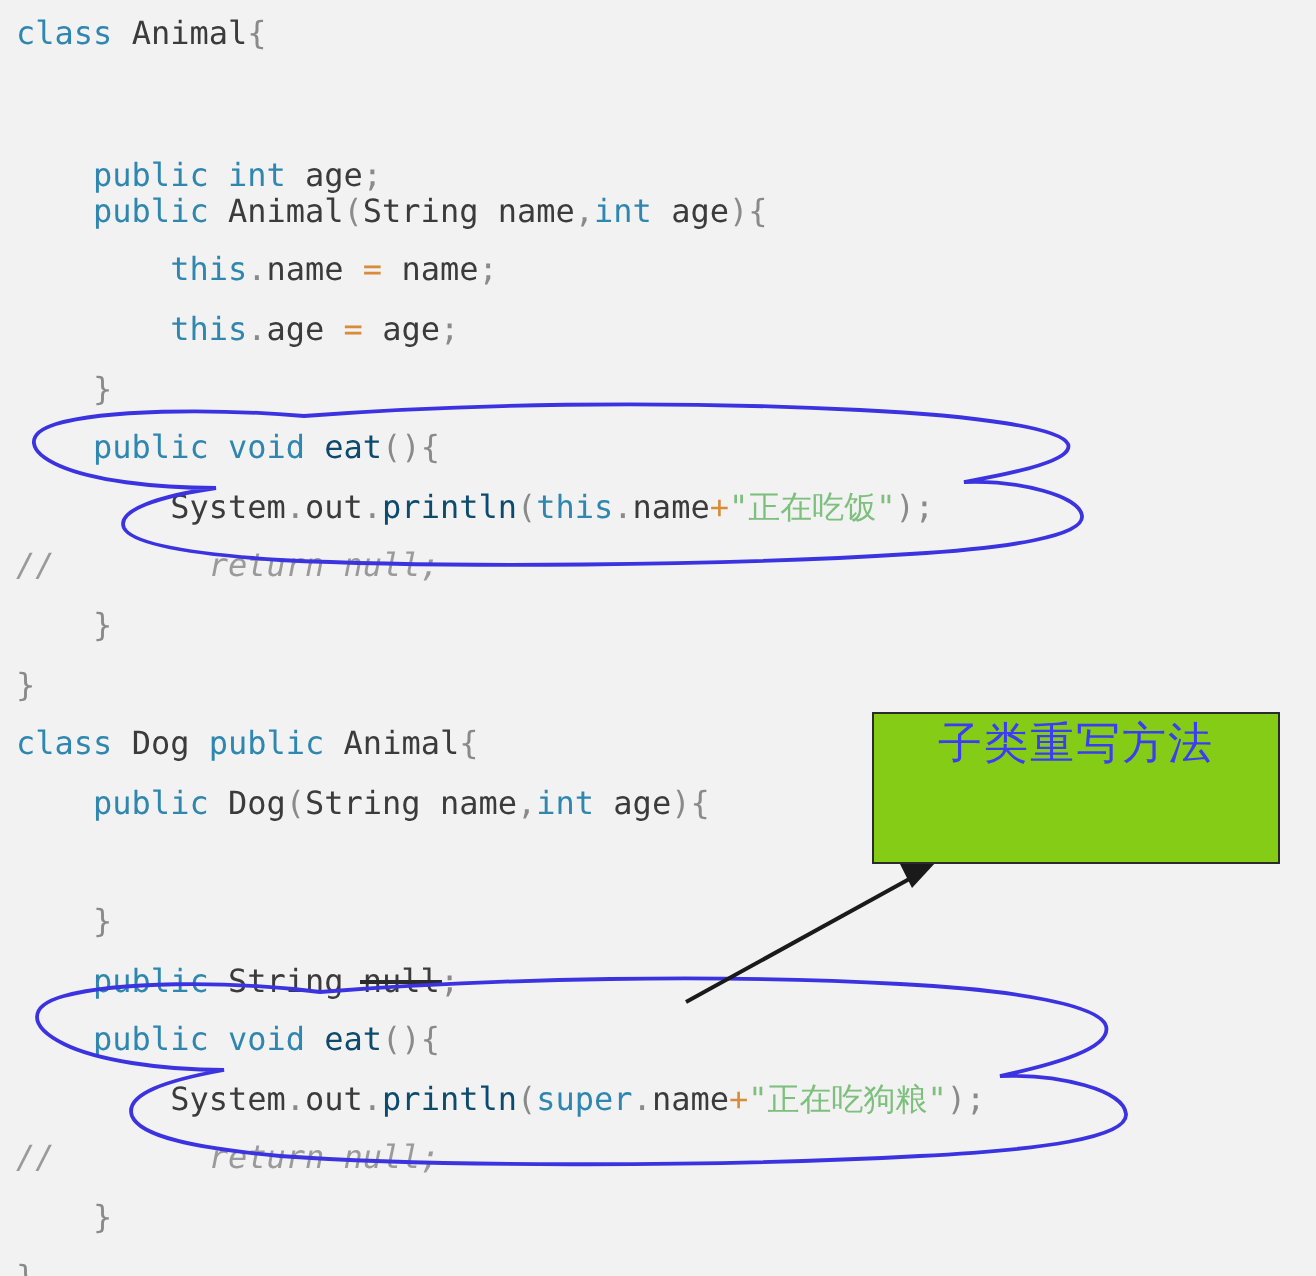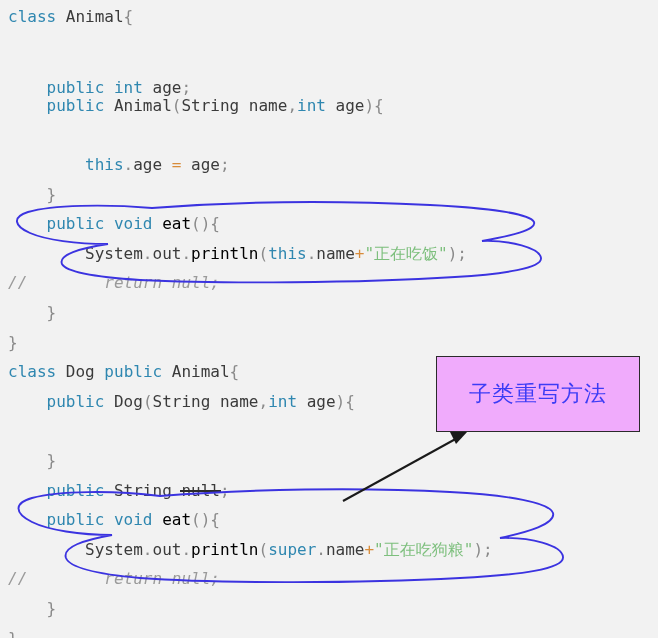--- a/index.html
+++ b/index.html
@@ -22,40 +22,40 @@
   }
   .ln{
     position:absolute;left:8px;
     height:29.6px;
     white-space:pre;
   }
   .kw{color:#2f87b0;}
   .id{color:#3b3b3b;}
   .pun{color:#8a8a8a;}
   .op{color:#d88c3a;}
-  .mth{color:#000000;}
+  .mth{color:#0c4a6e;}
   .str{color:#7dbf7d;}
   .cmt{color:#9a9a9a;font-style:italic;}
   .plain{color:#3b3b3b;}
   .strike{position:relative;}
   .strike:after{
     content:"";position:absolute;left:-1px;right:-1px;top:52%;
     height:1.6px;background:#2b2b2b;
   }
 
   
   .overlay{position:absolute;left:0;top:0;width:658px;height:638px;z-index:3;pointer-events:none;}
 
   
   .callout{
     position:absolute;
     left:436px;top:356px;width:202px;height:74px;
     border:1.6px solid #2b2b2b;
-    background:#f0abfc;
-    display:flex;align-items:center;justify-content:center;
+    background:#84cc16;
+    display:flex;align-items:flex-start;justify-content:center;
     z-index:4;
   }
   .callout span{
     color:#3c3cf5;
     font-family:"DejaVu Sans","Liberation Sans",sans-serif;
     font-size:22px;
     letter-spacing:1px;
   }
 </style>
 </head>
@@ -70,20 +70,21 @@
 
     
 
     
     <div class="ln" style="top:73px"><span class="plain">    </span><span class="kw">public</span><span class="plain"> </span><span class="kw">int</span><span class="plain"> </span><span class="id">age</span><span class="pun">;</span></div>
 
     
     <div class="ln" style="top:90.8px"><span class="plain">    </span><span class="kw">public</span><span class="plain"> </span><span class="id">Animal</span><span class="pun">(</span><span class="id">String</span><span class="plain"> </span><span class="id">name</span><span class="pun">,</span><span class="kw">int</span><span class="plain"> </span><span class="id">age</span><span class="pun">){</span></div>
 
     
+    <div class="ln" style="top:120.4px"><span class="plain">        </span><span class="kw">this</span><span class="pun">.</span><span class="id">name</span><span class="plain"> </span><span class="op">=</span><span class="plain"> </span><span class="id">name</span><span class="pun">;</span></div>
 
     
     <div class="ln" style="top:150px"><span class="plain">        </span><span class="kw">this</span><span class="pun">.</span><span class="id">age</span><span class="plain"> </span><span class="op">=</span><span class="plain"> </span><span class="id">age</span><span class="pun">;</span></div>
 
     
     <div class="ln" style="top:179.6px"><span class="pun">    }</span></div>
 
     
     <div class="ln" style="top:209.2px"><span class="plain">    </span><span class="kw">public</span><span class="plain"> </span><span class="kw">void</span><span class="plain"> </span><span class="mth">eat</span><span class="pun">(){</span></div>
 

